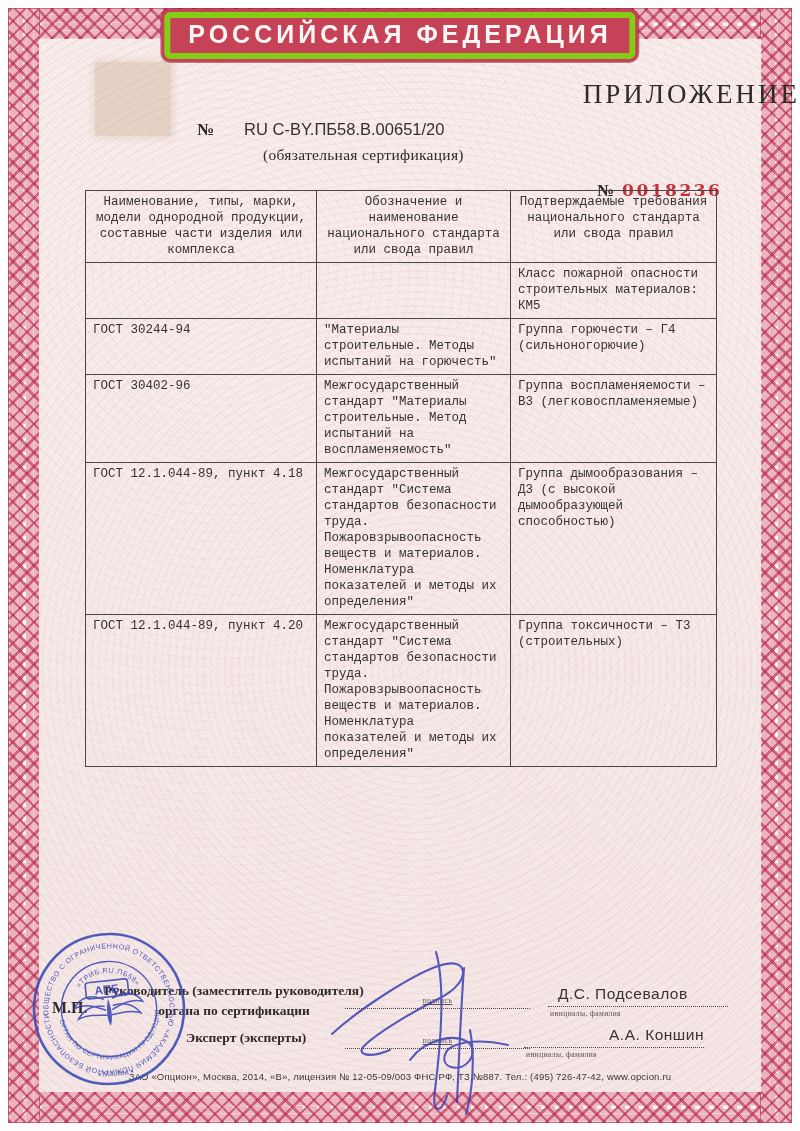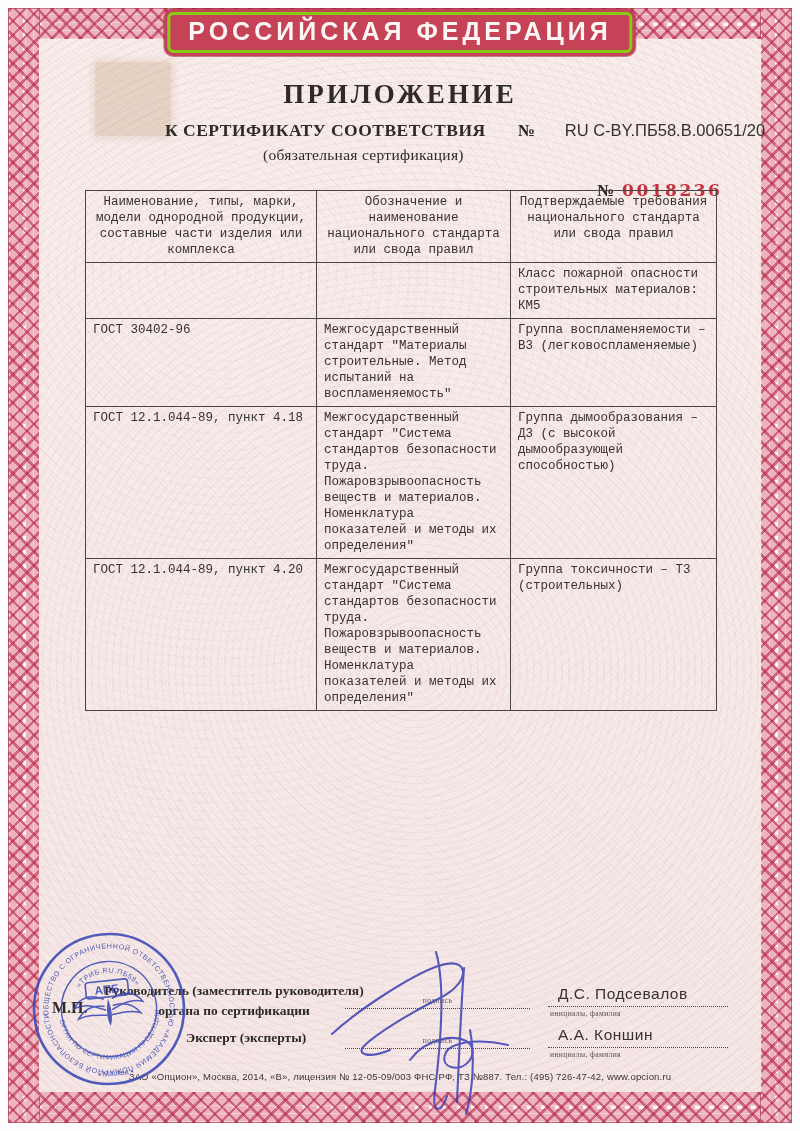--- a/index.html
+++ b/index.html
@@ -53,30 +53,30 @@
     background:rgba(186,148,104,.28);border-radius:3px;
     box-shadow:0 0 6px 3px rgba(186,148,104,.18);
   }
   
   .banner{
     position:absolute;left:50%;top:9px;transform:translateX(-50%);
     background:#c64257;border-radius:9px;padding:3px;z-index:6;
     box-shadow:0 0 0 1px rgba(140,20,40,.5);
   }
   .banner-inner{
-    border:3px solid #84cc16;border-radius:6px;padding:2px 18px 4px 18px;
+    border:6px solid #84cc16;border-radius:6px;padding:2px 18px 4px 18px;
   }
   .banner-text{
     font-family:"Liberation Sans", sans-serif;font-weight:bold;
     font-size:25px;letter-spacing:4px;color:#fdf6f4;white-space:nowrap;
   }
   
   .doc-title{
-    position:absolute;left:0;top:79px;width:100%;text-align:center;
-    font-size:27px;font-weight:bold;letter-spacing:3px;color:#2d2a28;
+    position:absolute;left:0;top:79px;width:100%;text-align:right;
+    font-size:27px;font-weight:normal;letter-spacing:3px;color:#2d2a28;
   }
   .subtitle-row{
     position:absolute;left:165px;top:120px;display:flex;align-items:baseline;color:#2d2a28;
   }
   .subtitle-label{font-size:17.5px;font-weight:bold;letter-spacing:.5px;}
   .subtitle-no{font-size:17px;font-weight:bold;margin-left:32px;}
   .subtitle-cert-no{
     font-family:"Liberation Sans", sans-serif;font-size:16.5px;margin-left:30px;color:#33302e;
   }
   .cert-type{
@@ -113,35 +113,36 @@
   .lbl-expert{
     position:absolute;left:186px;top:1030px;
     font-size:13.5px;font-weight:bold;color:#2d2a28;
   }
   .sig-line{
     position:absolute;width:185px;border-bottom:1px dotted #4a4642;text-align:center;
   }
   .sig-line .cap{
     display:block;margin-top:1px;font-size:7.5px;color:#55504c;letter-spacing:.5px;
     transform:translateY(100%);
+    text-decoration:underline;
   }
   .sig-line-1{left:345px;top:986px;height:22px;}
   .sig-line-2{left:345px;top:1026px;height:22px;}
   .name-box{
     position:absolute;width:180px;border-bottom:1px dotted #4a4642;
     font-family:"Liberation Sans", sans-serif;
   }
   .name-box .nm{font-size:15.5px;color:#37332f;letter-spacing:.5px;padding-left:10px;}
   .name-box .cap{
     display:block;font-size:7.5px;color:#55504c;font-family:"Liberation Serif", serif;
     letter-spacing:.4px;transform:translateY(100%);margin-top:-6px;padding-left:2px;
     position:absolute;bottom:-3px;left:0;
   }
   .name-box-1{left:548px;top:985px;height:21px;}
-  .name-box-2{left:548px;top:1026px;height:21px;}
+  .name-box-2{left:524px;top:1026px;height:21px;text-align:right;}
   .mp-mark{
     position:absolute;left:52px;top:999px;font-size:16px;font-weight:bold;color:#2d2a28;z-index:2;
   }
   
   .stamp-svg{position:absolute;left:28px;top:928px;z-index:3;opacity:.88;transform:rotate(-6deg);}
   .autograph-svg{position:absolute;left:318px;top:938px;z-index:4;opacity:.85;}
   
   .footer-line{
     position:absolute;left:0;top:1071px;width:100%;text-align:center;
     font-family:"Liberation Sans", sans-serif;font-size:9.5px;color:#3a3733;letter-spacing:.2px;
@@ -162,21 +163,20 @@
 
   <div class="banner">
     <div class="banner-inner">
       <span class="banner-text">РОССИЙСКАЯ ФЕДЕРАЦИЯ</span>
     </div>
   </div>
 
   <div class="doc-title">ПРИЛОЖЕНИЕ</div>
 
   <div class="subtitle-row">
-    <span class="subtitle-label">К СЕРТИФИКАТУ СООТВЕТСТВИЯ</span>
     <span class="subtitle-no">№</span>
     <span class="subtitle-cert-no">RU C-BY.ПБ58.В.00651/20</span>
   </div>
 
   <div class="cert-type">(обязательная сертификация)</div>
 
   <div class="blank-no">
     <span class="blank-no-sign">№</span>
     <span class="blank-no-digits">0018236</span>
   </div>
@@ -190,20 +190,25 @@
     <tbody>
         <tr class="hrow">
       <th>Наименование, типы, марки, модели однородной продукции, составные части изделия или комплекса</th>
       <th>Обозначение и наименование национального стандарта или свода правил</th>
       <th>Подтверждаемые требования национального стандарта или свода правил</th>
     </tr>
     <tr class="r0">
       <td></td>
       <td></td>
       <td>Класс пожарной опасности строительных материалов: КМ5</td>
+    </tr>
+    <tr class="r1">
+      <td>ГОСТ 30244-94</td>
+      <td>"Материалы строительные. Методы испытаний на горючесть"</td>
+      <td>Группа горючести – Г4 (сильноногорючие)</td>
     </tr>
     <tr class="r2">
       <td>ГОСТ 30402-96</td>
       <td>Межгосударственный стандарт "Материалы строительные. Метод испытаний на воспламеняемость"</td>
       <td>Группа воспламеняемости – В3 (легковоспламеняемые)</td>
     </tr>
     <tr class="r3">
       <td>ГОСТ 12.1.044-89, пункт 4.18</td>
       <td>Межгосударственный стандарт "Система стандартов безопасности труда. Пожаровзрывоопасность веществ и материалов. Номенклатура показателей и методы их определения"</td>
       <td>Группа дымообразования – Д3 (с высокой дымообразующей способностью)</td>

